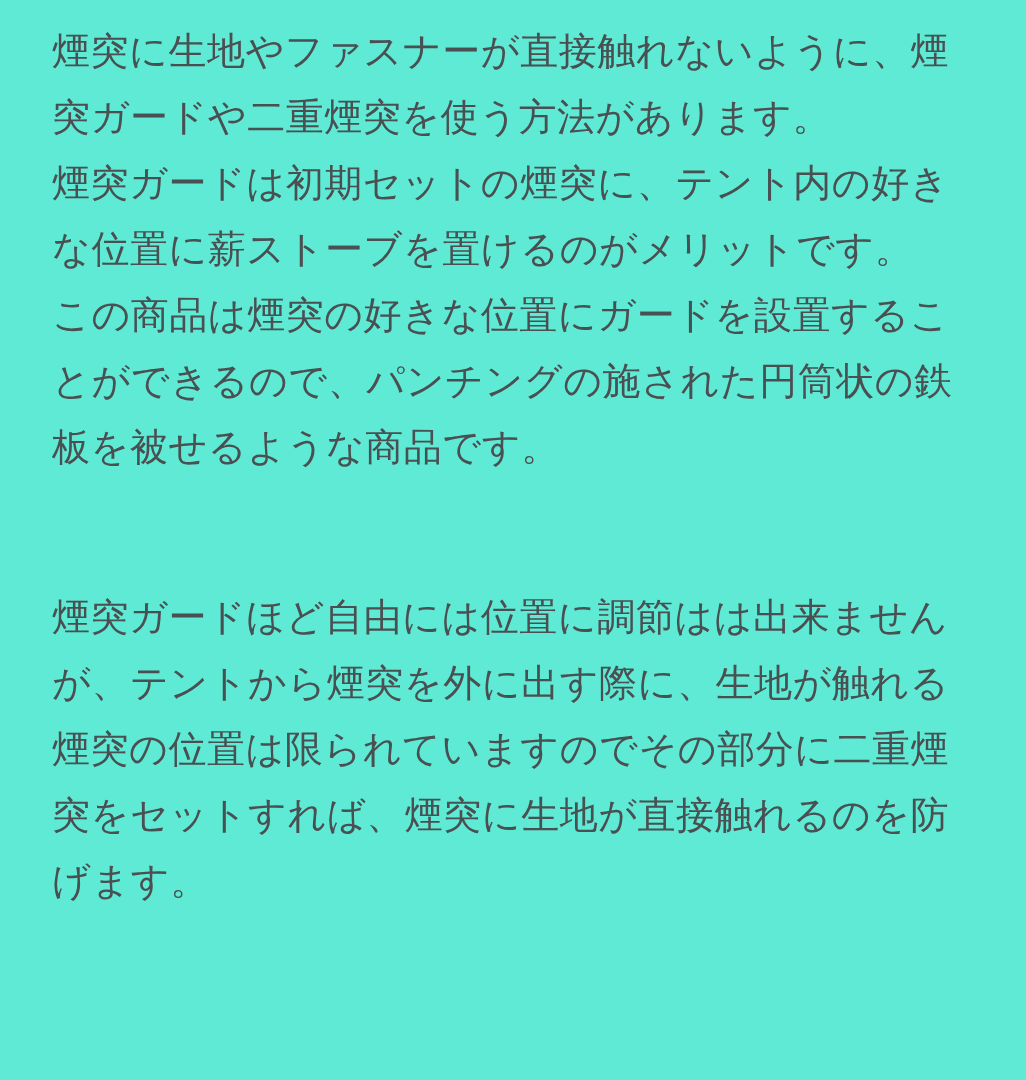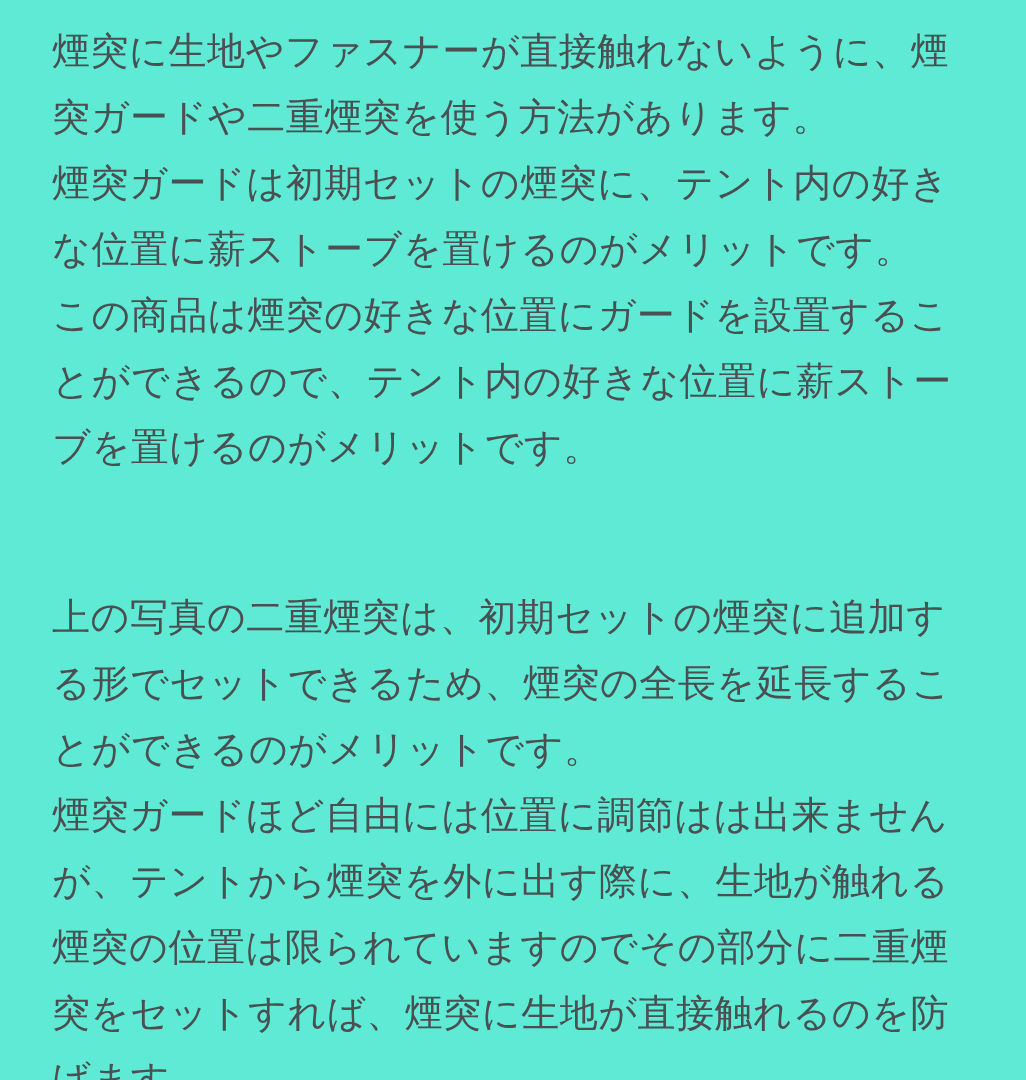--- a/index.html
+++ b/index.html
@@ -37,24 +37,23 @@
 </style>
 </head>
 <body>
 
 <div class="page">
   <div class="article-body">
 
     <div>
       <p class="para">煙突に生地やファスナーが直接触れないように、煙突ガードや二重煙突を使う方法があります。</p>
       <p class="para">煙突ガードは初期セットの煙突に、テント内の好きな位置に薪ストーブを置けるのがメリットです。</p>
-      <p class="para">この商品は煙突の好きな位置にガードを設置することができるので、テント内の好きな位置に薪ストーブを置けるのがメリットです。</p>
+      <p class="para">この商品は煙突の好きな位置にガードを設置することができるので、パンチングの施された円筒状の鉄板を被せるような商品です。</p>
     </div>
 
     <div class="block-gap"></div>
 
     <div>
-      <p class="para">上の写真の二重煙突は、初期セットの煙突に追加する形でセットできるため、煙突の全長を延長することができるのがメリットです。</p>
       <p class="para">煙突ガードほど自由には位置に調節はは出来ませんが、テントから煙突を外に出す際に、生地が触れる煙突の位置は限られていますのでその部分に二重煙突をセットすれば、煙突に生地が直接触れるのを防げます。</p>
     </div>
 
   </div>
 </div>
 
 </body></html>

